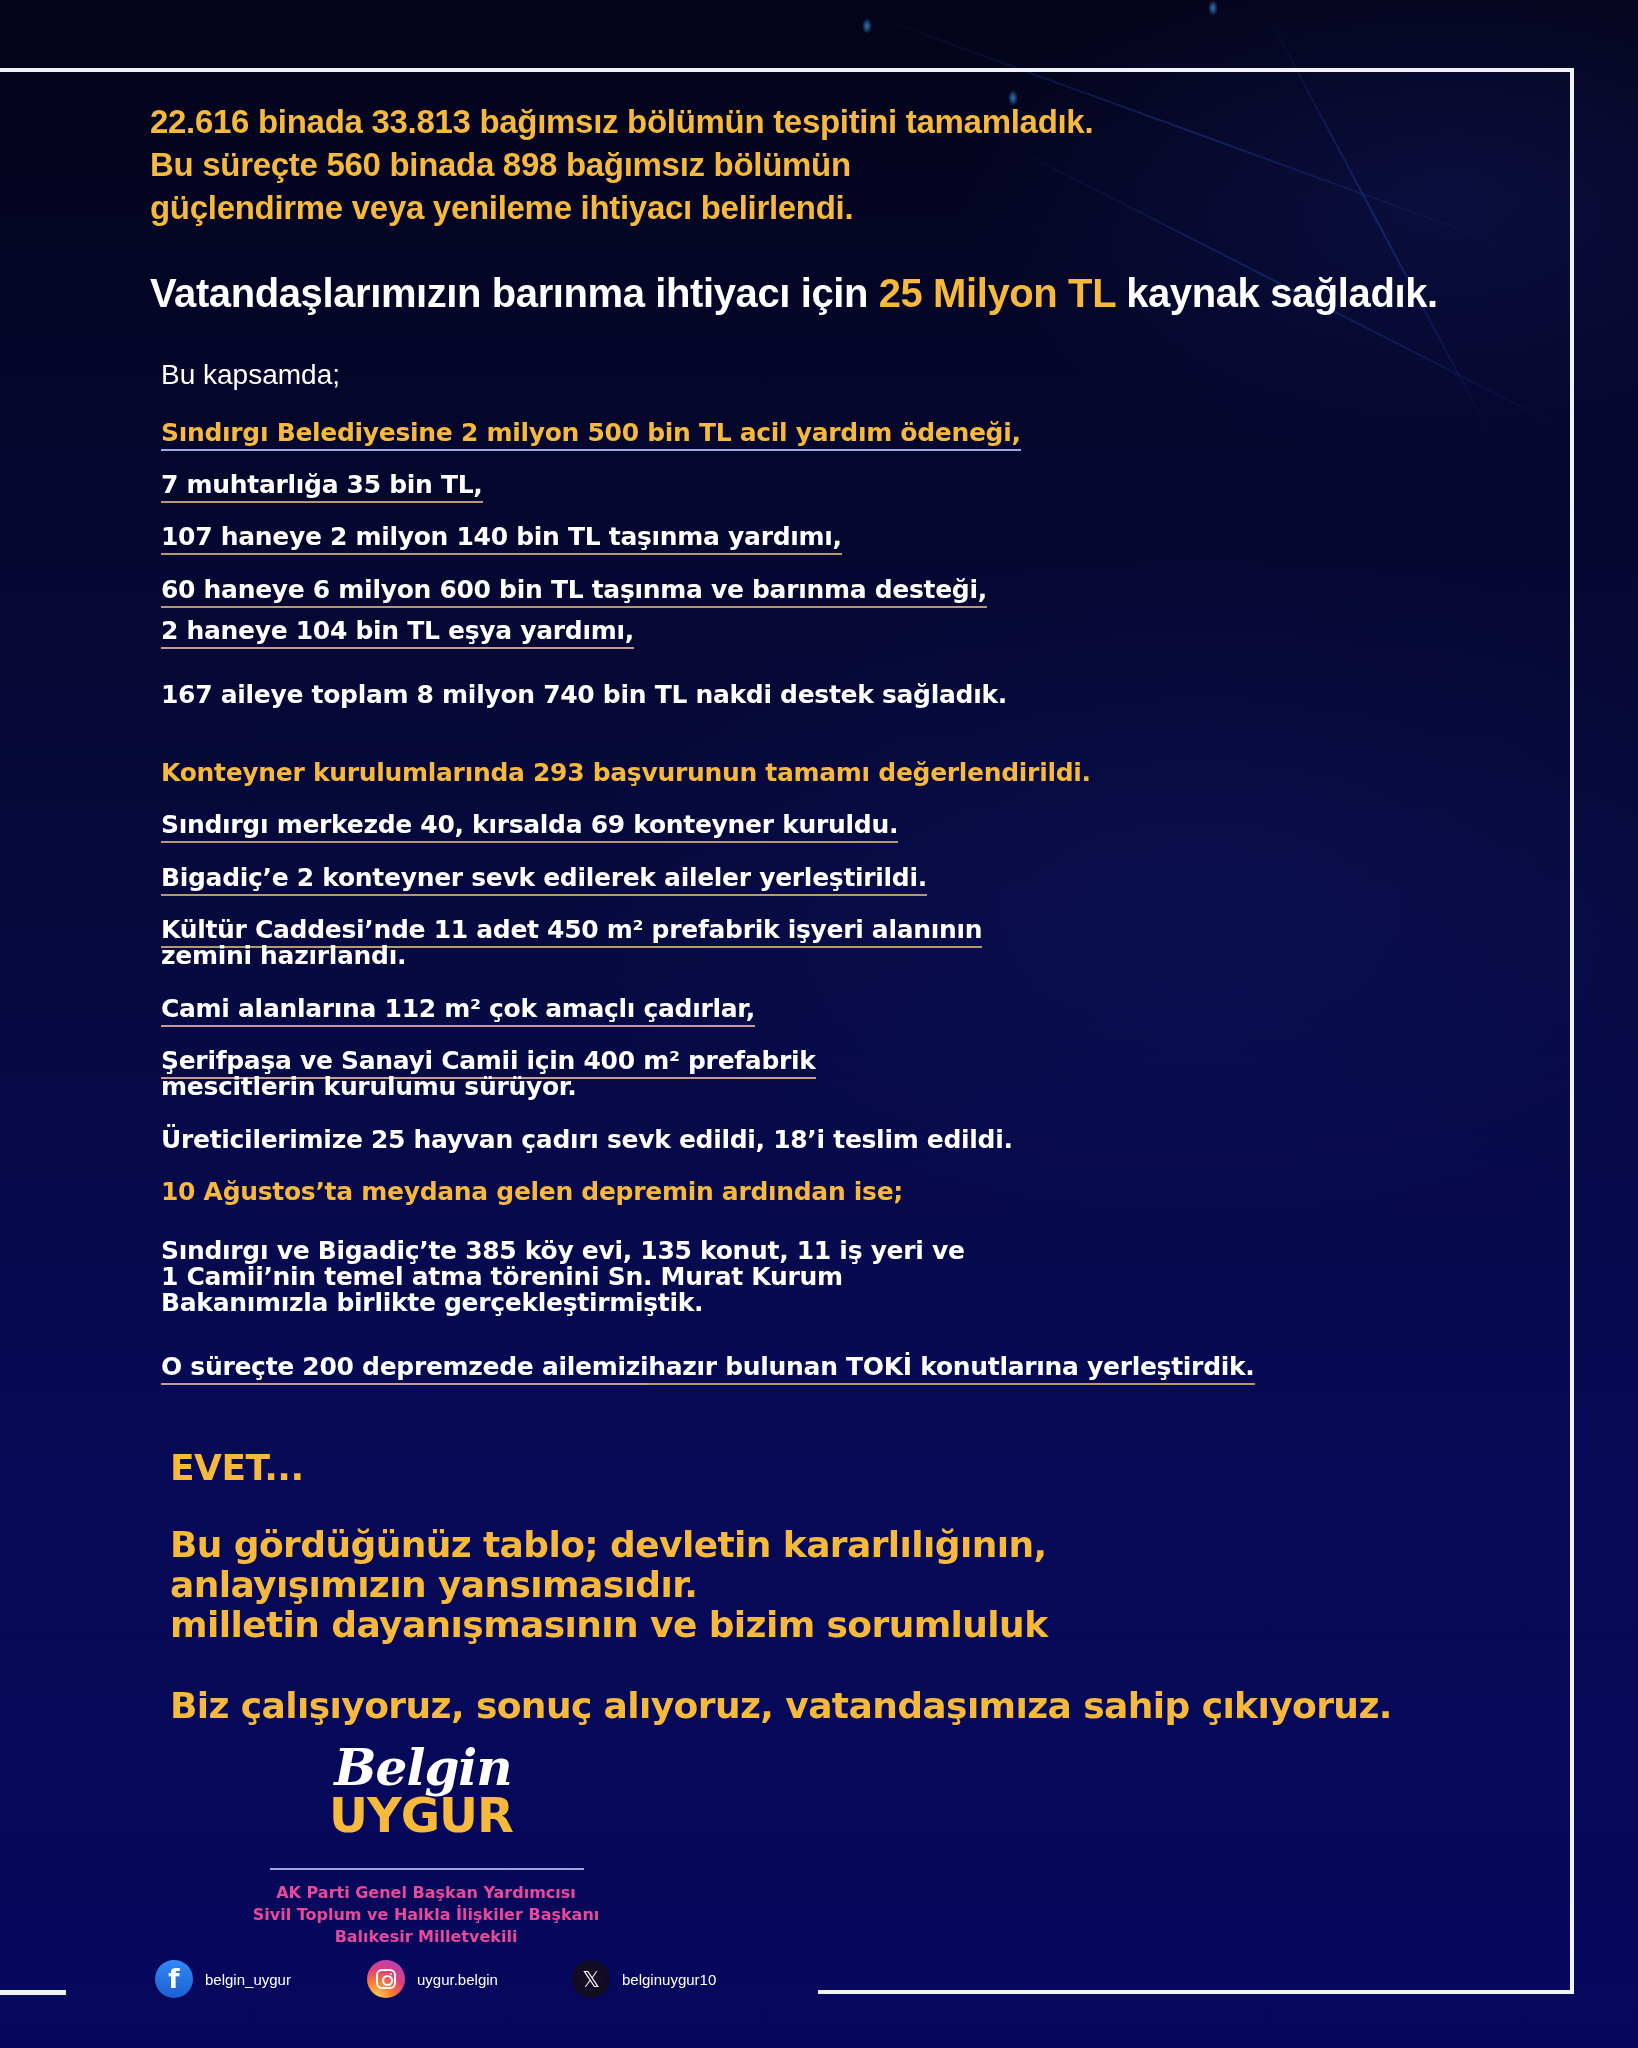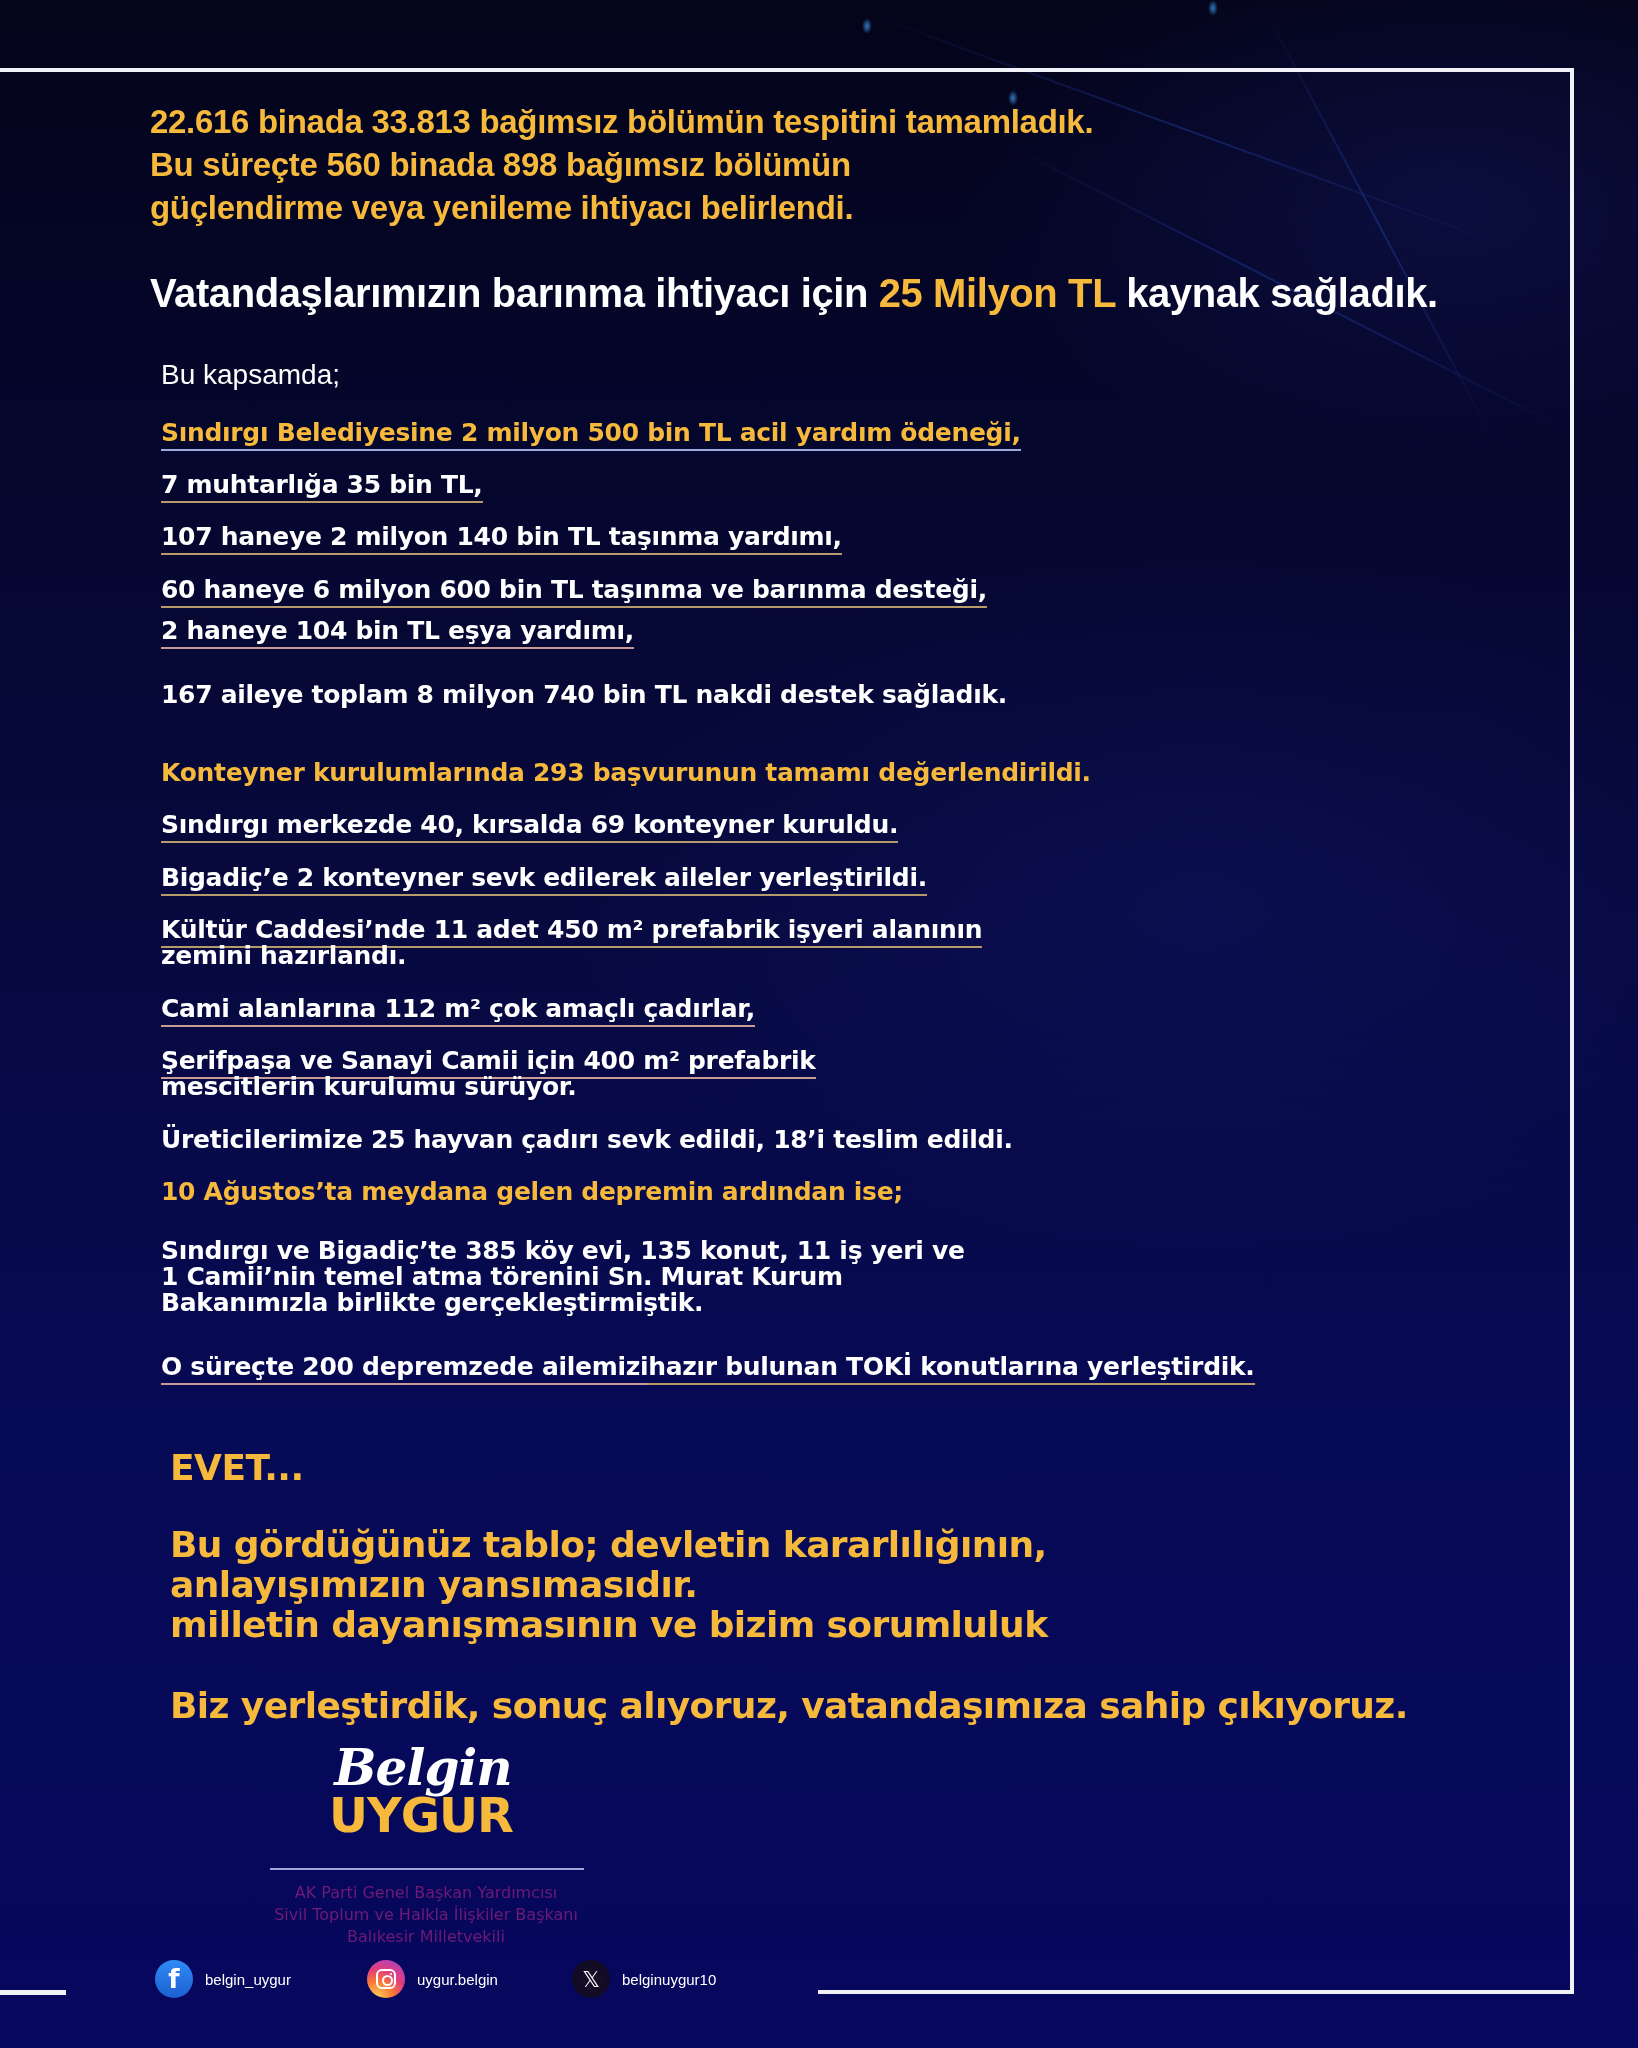--- a/index.html
+++ b/index.html
@@ -97,22 +97,22 @@
       font-size: 48px; line-height: 50px; color: #f6b93b;
       letter-spacing: -1px;
       margin-top: -6px;
       margin-left: -14px;
     }
     .sig-divider {
       position: absolute; left: 270px; top: 1868px; width: 314px; height: 2px; background: #9ea6d6;
     }
     .sig-titles {
       position: absolute; left: 230px; top: 1882px; width: 392px; text-align: center;
-      font-family: "DejaVu Sans", sans-serif; font-weight: 400;
-      font-size: 16px; line-height: 22px; color: #701a75;
+      font-family: "DejaVu Sans", sans-serif; font-weight: 700;
+      font-size: 16px; line-height: 22px; color: #ec4899;
     }
     .sig-titles .ln { display: block; white-space: nowrap; }
 
     .socials { position: absolute; top: 1960px; left: 0; width: 820px; height: 44px; }
     .social { position: absolute; top: 0; display: flex; align-items: center; gap: 12px; }
     .social-icon {
       width: 38px; height: 38px; border-radius: 50%;
       display: flex; align-items: center; justify-content: center;
       color: #ffffff; font-family: "DejaVu Sans", sans-serif; font-weight: 700;
     }
@@ -184,21 +184,21 @@
 </div>
 
 <div class="evet">EVET...</div>
 
 <div class="closing">
   <span class="ln">Bu gördüğünüz tablo; devletin kararlılığının,</span>
   <span class="ln">anlayışımızın yansımasıdır.</span>
   <span class="ln">milletin dayanışmasının ve bizim sorumluluk</span>
 </div>
 
-<div class="final">Biz yerleştirdik, sonuç alıyoruz, vatandaşımıza sahip çıkıyoruz.</div>
+<div class="final">Biz çalışıyoruz, sonuç alıyoruz, vatandaşımıza sahip çıkıyoruz.</div>
 
 <div class="signature">
   <span class="sig-first">Belgin</span>
   <span class="sig-last">UYGUR</span>
 </div>
 <div class="sig-divider"></div>
 <div class="sig-titles">
   <span class="ln">AK Parti Genel Başkan Yardımcısı</span>
   <span class="ln">Sivil Toplum ve Halkla İlişkiler Başkanı</span>
   <span class="ln">Balıkesir Milletvekili</span>

